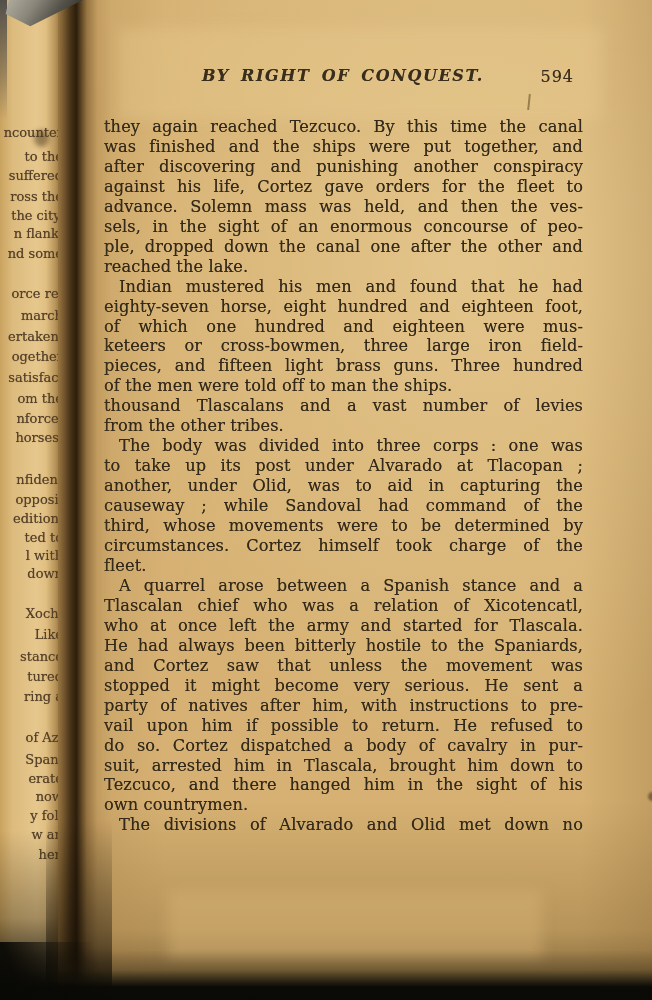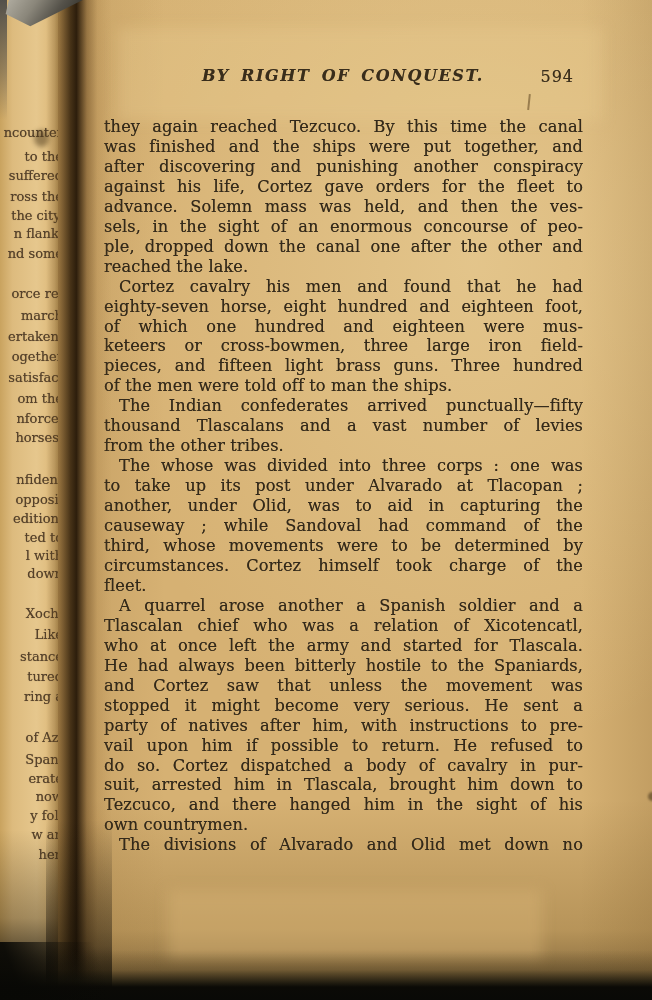--- a/index.html
+++ b/index.html
@@ -151,37 +151,36 @@
 
     <div class="text-block" id="lines-host">
         <div class="line">they again reached Tezcuco.  By this time the canal</div>
         <div class="line">was finished and the ships were put together, and</div>
         <div class="line">after discovering and punishing another conspiracy</div>
         <div class="line">against his life, Cortez gave orders for the fleet to</div>
         <div class="line">advance.  Solemn mass was held, and then the ves-</div>
         <div class="line">sels, in the sight of an enormous concourse of peo-</div>
         <div class="line">ple, dropped down the canal one after the other and</div>
         <div class="line end">reached the lake.</div>
-        <div class="line indent">Cortez cavalry his men and found that he had</div>
+        <div class="line indent">Indian mustered his men and found that he had</div>
         <div class="line">eighty-seven horse, eight hundred and eighteen foot,</div>
         <div class="line">of which one hundred and eighteen were mus-</div>
         <div class="line">keteers or cross-bowmen, three large iron field-</div>
         <div class="line">pieces, and fifteen light brass guns. Three hundred</div>
         <div class="line end">of the men were told off to man the ships.</div>
-        <div class="line indent">The Indian confederates arrived punctually—fifty</div>
         <div class="line">thousand Tlascalans and a vast number of levies</div>
         <div class="line end">from the other tribes.</div>
-        <div class="line indent">The whose was divided into three corps : one was</div>
+        <div class="line indent">The body was divided into three corps : one was</div>
         <div class="line">to take up its post under Alvarado at Tlacopan ;</div>
         <div class="line">another, under Olid, was to aid in capturing the</div>
         <div class="line">causeway ; while Sandoval had command of the</div>
         <div class="line">third, whose movements were to be determined by</div>
         <div class="line">circumstances.  Cortez himself took charge of the</div>
         <div class="line end">fleet.</div>
-        <div class="line indent">A quarrel arose another a Spanish soldier and a</div>
+        <div class="line indent">A quarrel arose between a Spanish stance and a</div>
         <div class="line">Tlascalan chief who was a relation of Xicotencatl,</div>
         <div class="line">who at once left the army and started for Tlascala.</div>
         <div class="line">He had always been bitterly hostile to the Spaniards,</div>
         <div class="line">and Cortez saw that unless the movement was</div>
         <div class="line">stopped it might become very serious.  He sent a</div>
         <div class="line">party of natives after him, with instructions to pre-</div>
         <div class="line">vail upon him if possible to return.  He refused to</div>
         <div class="line">do so.  Cortez dispatched a body of cavalry in pur-</div>
         <div class="line">suit, arrested him in Tlascala, brought him down to</div>
         <div class="line">Tezcuco, and there hanged him in the sight of his</div>

